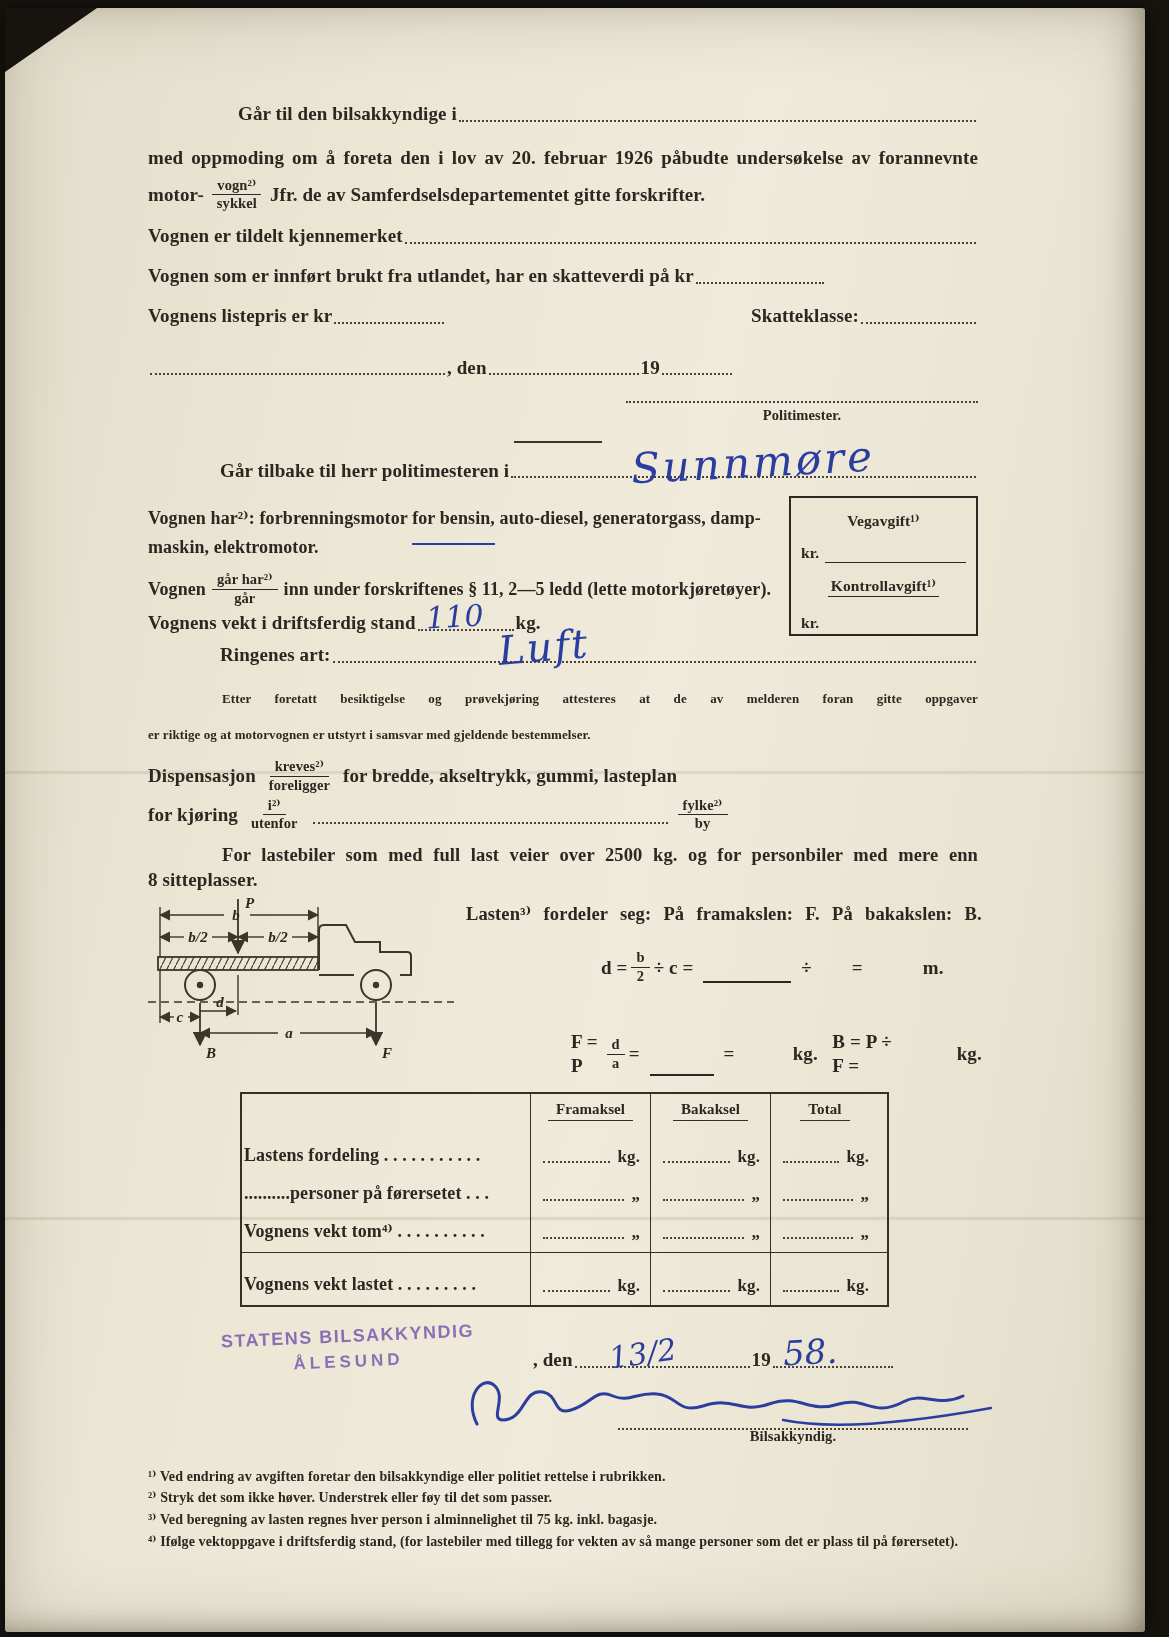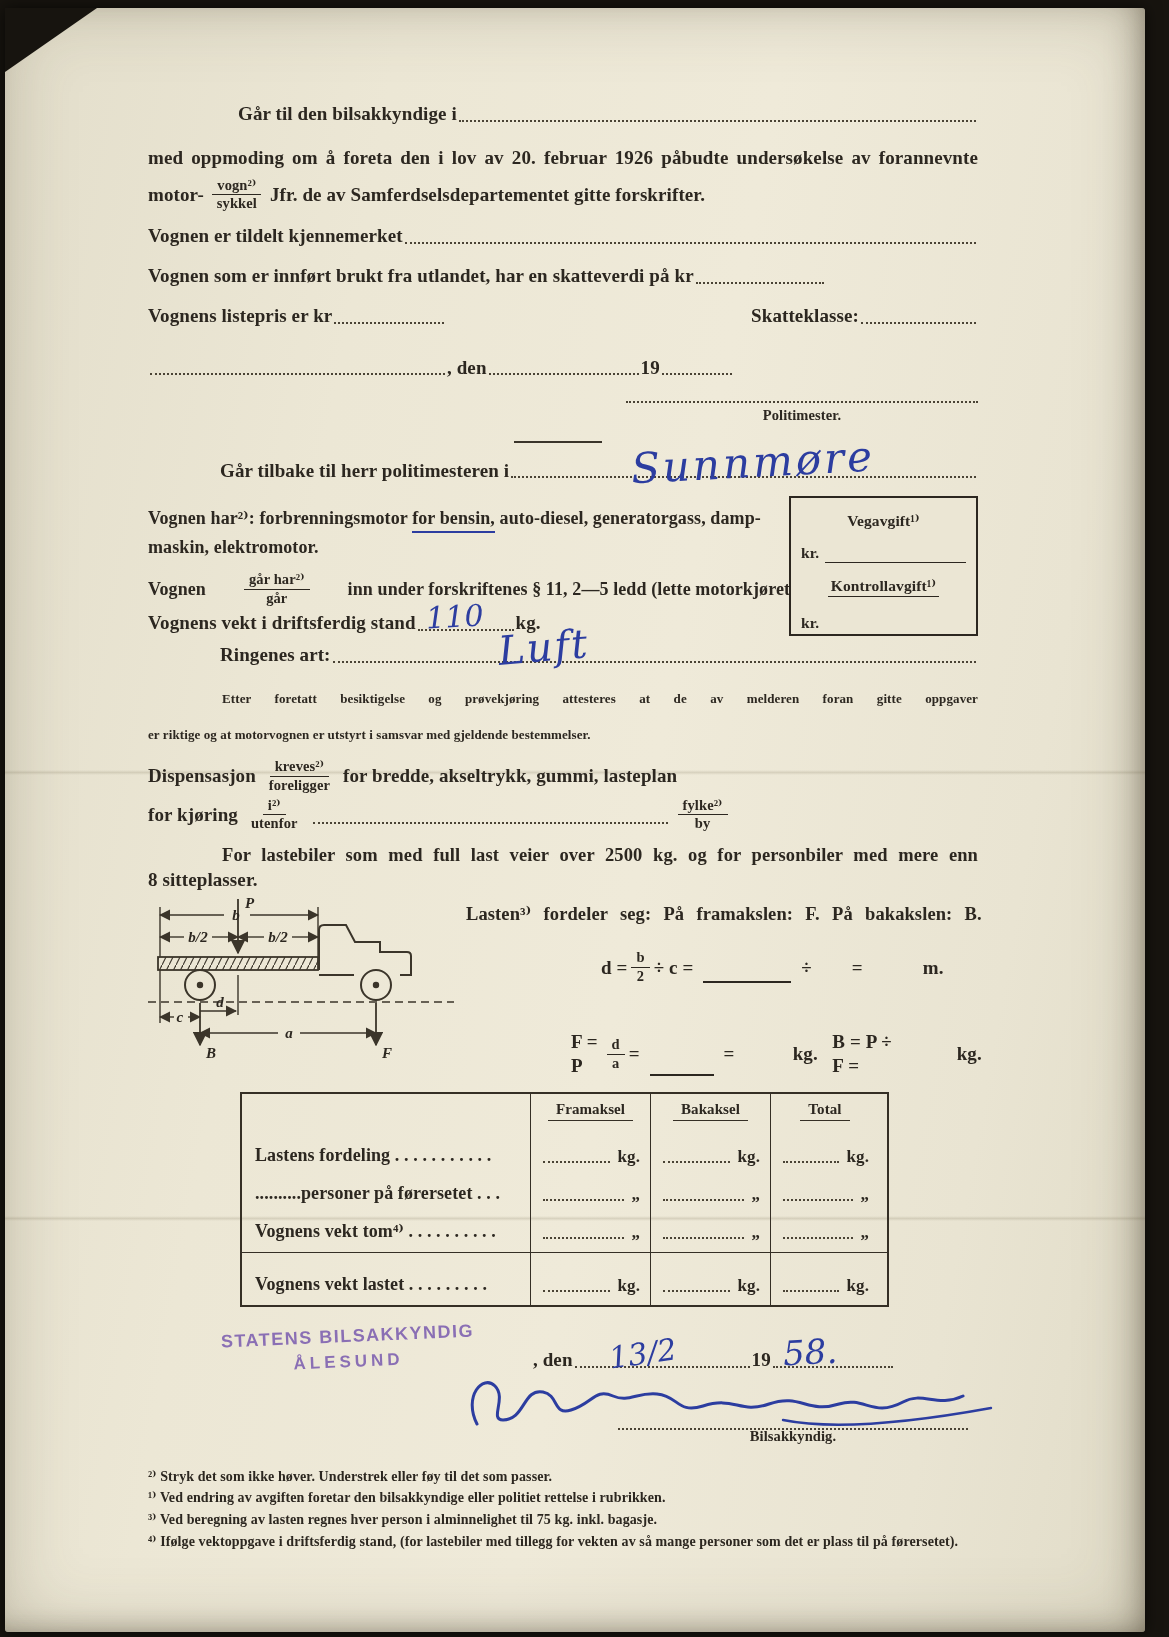--- a/index.html
+++ b/index.html
@@ -51,33 +51,33 @@
   .hand { position:absolute; font-style:italic; color:#2c3da0;
     font-family:"DejaVu Serif","Liberation Serif",serif; font-weight:500;
     white-space:nowrap; pointer-events:none; }
   .hw-politidistrikt { left:120px; top:-38px; font-size:42px; transform:rotate(-3deg); letter-spacing:3px; }
   .hw-vekt { left:8px; top:-30px; font-size:30px; transform:rotate(-3deg); }
   .hw-luft { left:165px; top:-38px; font-size:40px; transform:rotate(-5deg); letter-spacing:2px; }
   .hw-day { left:34px; top:-30px; font-size:30px; transform:rotate(-8deg); }
   .hw-year { left:10px; top:-34px; font-size:34px; transform:rotate(-3deg); }
 
   .har-para { position:relative; font-size:18px; margin-top:22px; line-height:29px; }
-  .bensin-underline { border-bottom:2.6px solid #2c3da0; padding-bottom:3px; }
+  .bensin-underline { border-bottom:2.6px solid #2c3da0; padding-bottom:15px; }
 
   .fee-box { position:absolute; right:0; top:-8px; width:165px; height:122px; z-index:2;
     border:2.2px solid #2c2720; background:#ebe6d4;
     display:flex; flex-direction:column; padding:8px 10px 6px; font-size:15.5px; }
   .fee-title, .fee-title2 { text-align:center; }
   .fee-kr-row { display:flex; align-items:flex-end; margin-top:3px; }
   .fee-line { flex:1; border-bottom:1.8px solid #2c2720; margin:0 0 4px 6px; }
   .fee-title2 { margin-top:4px; }
   .fee-title2 span { border-bottom:1.8px solid #2c2720; padding:0 3px 2px; }
   .fee-kr2 { margin-top:8px; }
 
-  .ledd-row { font-size:18px;gap:32px; }
+  .ledd-row { font-size:18px; }
   .attest { font-size:13px; line-height:36px; margin-top:14px; }
 
   .diagram-section { display:flex; margin-top:4px; }
   .truck { flex:0 0 310px; }
   .calc-col { flex:1; margin-left:8px; }
   .lasten { font-size:18.5px; margin:8px 0 0; }
   .formula { display:flex; align-items:center; font-size:19px; }
   .formula .uline { display:inline-block; width:88px; border-bottom:2px solid #2c2720; margin:0 10px 2px; align-self:flex-end; }
   .sp20{display:inline-block;width:20px}.sp40{display:inline-block;width:40px}
   .sp60{display:inline-block;width:60px}.sp80{display:inline-block;width:80px}
@@ -86,21 +86,21 @@
 
   .loadtable { margin:14px 0 0 92px; width:645px; border:2.2px solid #352f25; }
   .lt-row { display:grid; grid-template-columns:288px 120px 120px 109px; }
   .lt-cell { border-left:1.8px solid #352f25; display:flex; align-items:flex-end; padding:0 10px 9px; overflow:hidden; }
   .lt-cell:first-child { border-left:none; }
   .lt-head { height:34px; }
   .lt-head .lt-cell { align-items:center; justify-content:center; padding:4px 4px; }
   .hdr { font-size:15px; border-bottom:1.6px solid #352f25; padding:0 8px 1px; }
   .lt-r1 { height:48px; } .lt-r2, .lt-r3 { height:38px; }
   .lt-r4 { height:52px; border-top:1.8px solid #352f25; }
-  .lt-label { font-size:18px; padding-left:13px; }
+  .lt-label { font-size:18px; padding-left:2px; }
   .unit { margin-left:5px; font-size:17px; }
 
   .stamp-row { display:flex; align-items:flex-end; margin-top:18px; }
   .stamp { margin-left:55px; width:290px; transform:rotate(-2.5deg); text-align:center;
     color:#7d5fb0; opacity:.88; font-family:"Liberation Sans","DejaVu Sans",sans-serif; font-weight:bold; }
   .stamp-l1 { font-size:18px; letter-spacing:1.5px; }
   .stamp-l2 { font-size:17px; letter-spacing:4px; margin-top:3px; }
   .dateline { display:flex; align-items:flex-end; flex:1; margin-left:40px; }
 
   .sig-block { position:relative; height:86px; }
@@ -445,20 +445,20 @@
     <div class="sig-block">
       <div class="sig-line"></div>
       <div class="sig-label small-label">Bilsakkyndig.</div>
       <svg class="sig-svg" width="560" height="84" viewBox="0 0 560 84">
         <path d="M24,62 C10,34 30,12 42,24 C54,36 36,58 50,58 C72,58 70,26 90,30 C106,33 100,54 118,48 C140,41 142,26 160,34 C176,41 184,30 204,32 C226,34 224,52 250,44 C282,34 286,52 316,42 C348,31 354,52 386,42 C412,34 420,56 450,40 C470,29 484,46 510,34" fill="none" stroke="#2c3da0" stroke-width="3" stroke-linecap="round"></path>
         <path d="M330,58 C380,68 450,62 538,46" fill="none" stroke="#2c3da0" stroke-width="2.4" stroke-linecap="round"></path>
       </svg>
     </div>
 
     <div class="footnotes">
+      <div class="fn">¹⁾ Ved endring av avgiften foretar den bilsakkyndige eller politiet rettelse i rubrikken.</div>
       <div class="fn">²⁾ Stryk det som ikke høver. Understrek eller føy til det som passer.</div>
-      <div class="fn">¹⁾ Ved endring av avgiften foretar den bilsakkyndige eller politiet rettelse i rubrikken.</div>
       <div class="fn">³⁾ Ved beregning av lasten regnes hver person i alminnelighet til 75 kg. inkl. bagasje.</div>
       <div class="fn">⁴⁾ Ifølge vektoppgave i driftsferdig stand, (for lastebiler med tillegg for vekten av så mange personer som det er plass til på førersetet).</div>
     </div>
 
   </div>
 </div>
 
 </body></html>

